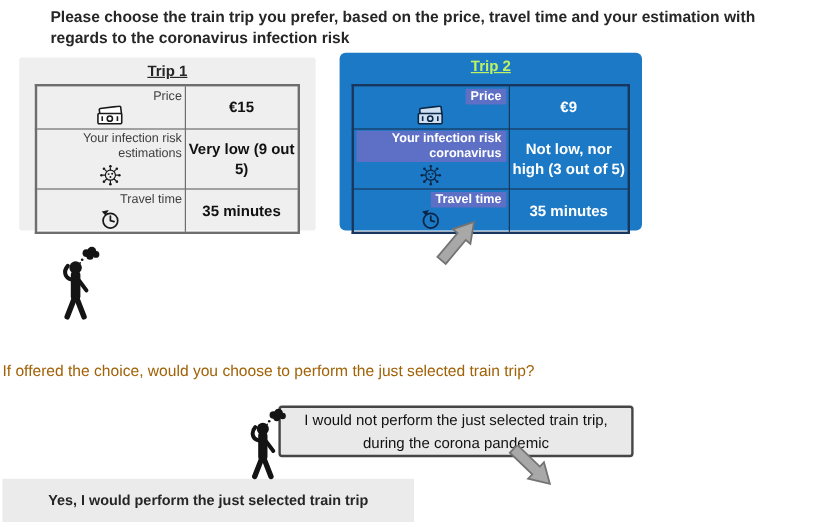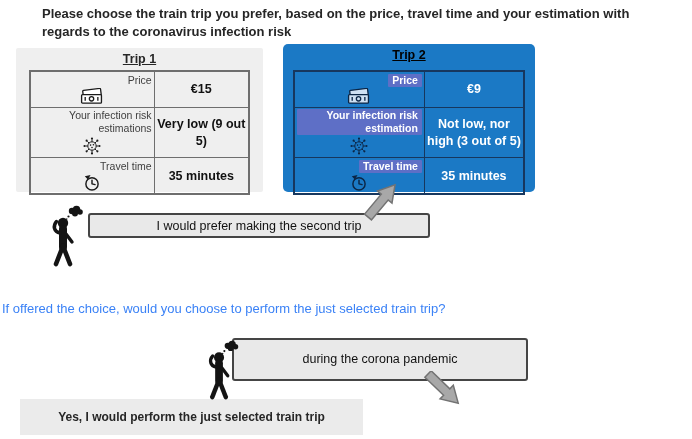--- a/index.html
+++ b/index.html
@@ -1,28 +1,28 @@
 <!DOCTYPE html>
 <html style="--blue: #1b79c5; --highlight: #5e6fc6; --navy: #17375e; --panel_gray: #efefef; --banner_gray: #e9e9e9; --arrow_gray: #a8a8a8;"><head>
 <meta charset="utf-8">
 <style>
   html,body{margin:0;padding:0;background:#fff;font-family:"Liberation Sans",sans-serif;}
   #stage{position:relative;width:692px;height:439px;background:#fff;overflow:hidden;}
 
   .q-title{position:absolute;left:42px;top:5px;width:610px;font-size:13px;font-weight:bold;
            color:#262626;line-height:1.4;}
-  .q2-title{position:absolute;left:2px;top:301px;width:620px;font-size:13px;color:#3b82f6;}
+  .q2-title{position:absolute;left:2px;top:301px;width:620px;font-size:13px;color:#a16207;}
 
   .trip-panel{position:absolute;box-sizing:border-box;}
   #trip1-panel{left:16px;top:48px;width:247px;height:144px;background:var(--panel_gray,#efefef);border-radius:2px;}
   #trip2-panel{left:283px;top:44px;width:252px;height:148px;background:var(--blue,#1b79c5);border-radius:5px;}
 
   .trip-header{text-align:center;font-size:12.5px;font-weight:bold;text-decoration:underline;padding-top:4px;}
   #trip1-panel .trip-header{color:#262626;}
-  #trip2-panel .trip-header{color:#000000;}
+  #trip2-panel .trip-header{color:#bef264;}
 
   table.trip-table{position:absolute;border-collapse:collapse;table-layout:fixed;}
   #trip1-panel table.trip-table{left:13px;top:22px;width:221px;border:2px solid #6e6e6e;}
   #trip2-panel table.trip-table{left:10px;top:26px;width:232px;border:2px solid var(--navy,#17375e);}
   #trip1-panel td{border:1.5px solid #6e6e6e;}
   #trip2-panel td{border:1.5px solid var(--navy,#17375e);}
   td{padding:1px 2px;vertical-align:middle;}
   tr.row-price td,tr.row-time td{height:33px;}
   tr.row-risk td{height:46px;}
   .col-label{width:57%;}
@@ -48,21 +48,21 @@
   .person{position:absolute;z-index:3;}
   #person1{left:44px;top:204px;}
   #person2{left:200px;top:339px;}
 
   .arrow{position:absolute;z-index:5;}
   #arrow1{left:356px;top:170px;}
   #arrow2{left:418px;top:371px;}
 
   .answer{position:absolute;top:399px;height:36px;display:flex;align-items:center;justify-content:center;
           font-weight:bold;font-size:12px;cursor:pointer;box-sizing:border-box;text-align:center;}
-  #answer-yes{left:20px;width:343px;background:#ebebeb;color:#262626;}
+  #answer-yes{left:2px;width:343px;background:#ebebeb;color:#262626;}
   #answer-no{left:351px;width:341px;background:var(--blue,#1b79c5);color:#ffffff;}
 </style>
 </head>
 <body>
 
 <div id="stage">
 
   <div class="q-title">Please choose the train trip you prefer, based on the price, travel time and your estimation with regards to the coronavirus infection risk</div>
 
   <div id="trip1-panel" class="trip-panel">
@@ -147,21 +147,21 @@
               <circle cx="12.5" cy="11.5" r="2.3" fill="none"></circle>
               <line x1="5.8" y1="9.5" x2="5.8" y2="13.5"></line>
               <line x1="19.2" y1="9.5" x2="19.2" y2="13.5"></line>
             </g>
           </svg>
         </td>
         <td class="value-cell col-value">€9</td>
       </tr>
       <tr class="row-risk">
         <td class="label-cell col-label">
-          <span class="label-hl">Your infection risk estimation</span>
+          <span class="label-hl">Your infection risk coronavirus</span>
           <svg class="cell-icon" width="20" height="20" viewBox="0 0 22 22">
             <g stroke="currentColor" stroke-width="1.1" fill="none">
               <circle cx="11" cy="11" r="4.6"></circle>
               <line x1="15.6" y1="11" x2="18.2" y2="11"></line>
                   <line x1="14.25" y1="14.25" x2="16.1" y2="16.1"></line>
               <line x1="11" y1="15.6" x2="11" y2="18.2"></line>
                   <line x1="7.75" y1="14.25" x2="5.9" y2="16.1"></line>
               <line x1="6.4" y1="11" x2="3.8" y2="11"></line>
                   <line x1="7.75" y1="7.75" x2="5.9" y2="5.9"></line>
               <line x1="11" y1="6.4" x2="11" y2="3.8"></line>
@@ -217,23 +217,20 @@
     </g>
     <g stroke="#141414" fill="none" stroke-linecap="round">
       <path d="M19,25 L19,43" stroke-width="8"></path>
       <path d="M16,29 C10,28 8.5,22 12.5,17.5" stroke-width="3.4"></path>
       <path d="M22,30 L28,38" stroke-width="3.4"></path>
       <path d="M19,42 L12,60" stroke-width="4.6"></path>
       <path d="M19,42 L26,60" stroke-width="4.6"></path>
     </g>
   </svg>
 
-  <div id="banner1" class="banner">
-    <span>I would prefer making the second trip</span>
-  </div>
 
   <div class="q2-title">If offered the choice, would you choose to perform the just selected train trip?</div>
 
   <svg id="person2" class="person" width="40" height="62" viewBox="0 0 40 64">
     <g fill="#141414" stroke="none">
       <circle cx="28" cy="7" r="3.2"></circle>
         <circle cx="32.5" cy="5.5" r="3.8"></circle>
         <circle cx="36" cy="8" r="2.8"></circle>
         <circle cx="31" cy="9.5" r="3"></circle>
       <circle cx="24.5" cy="12.5" r="1.1"></circle>
@@ -243,20 +240,21 @@
     <g stroke="#141414" fill="none" stroke-linecap="round">
       <path d="M19,25 L19,43" stroke-width="8"></path>
       <path d="M16,29 C10,28 8.5,22 12.5,17.5" stroke-width="3.4"></path>
       <path d="M22,30 L28,38" stroke-width="3.4"></path>
       <path d="M19,42 L12,60" stroke-width="4.6"></path>
       <path d="M19,42 L26,60" stroke-width="4.6"></path>
     </g>
   </svg>
 
   <div id="bubble2" class="banner">
+    <span>I would not perform the just selected train trip,</span>
     <span>during the corona pandemic</span>
   </div>
 
   <svg id="arrow2" class="arrow" width="64" height="50" viewBox="0 0 64 50">
     <polygon transform="translate(10,3) rotate(44)" points="0,-4.5 26,-4.5 26,-9.5 42,0 26,9.5 26,4.5 0,4.5" fill="#a8a8a8" stroke="#737373" stroke-width="1.5"></polygon>
   </svg>
 
   <div id="answer-yes" class="answer">
     <span>Yes, I would perform the just selected train trip</span>
   </div>

